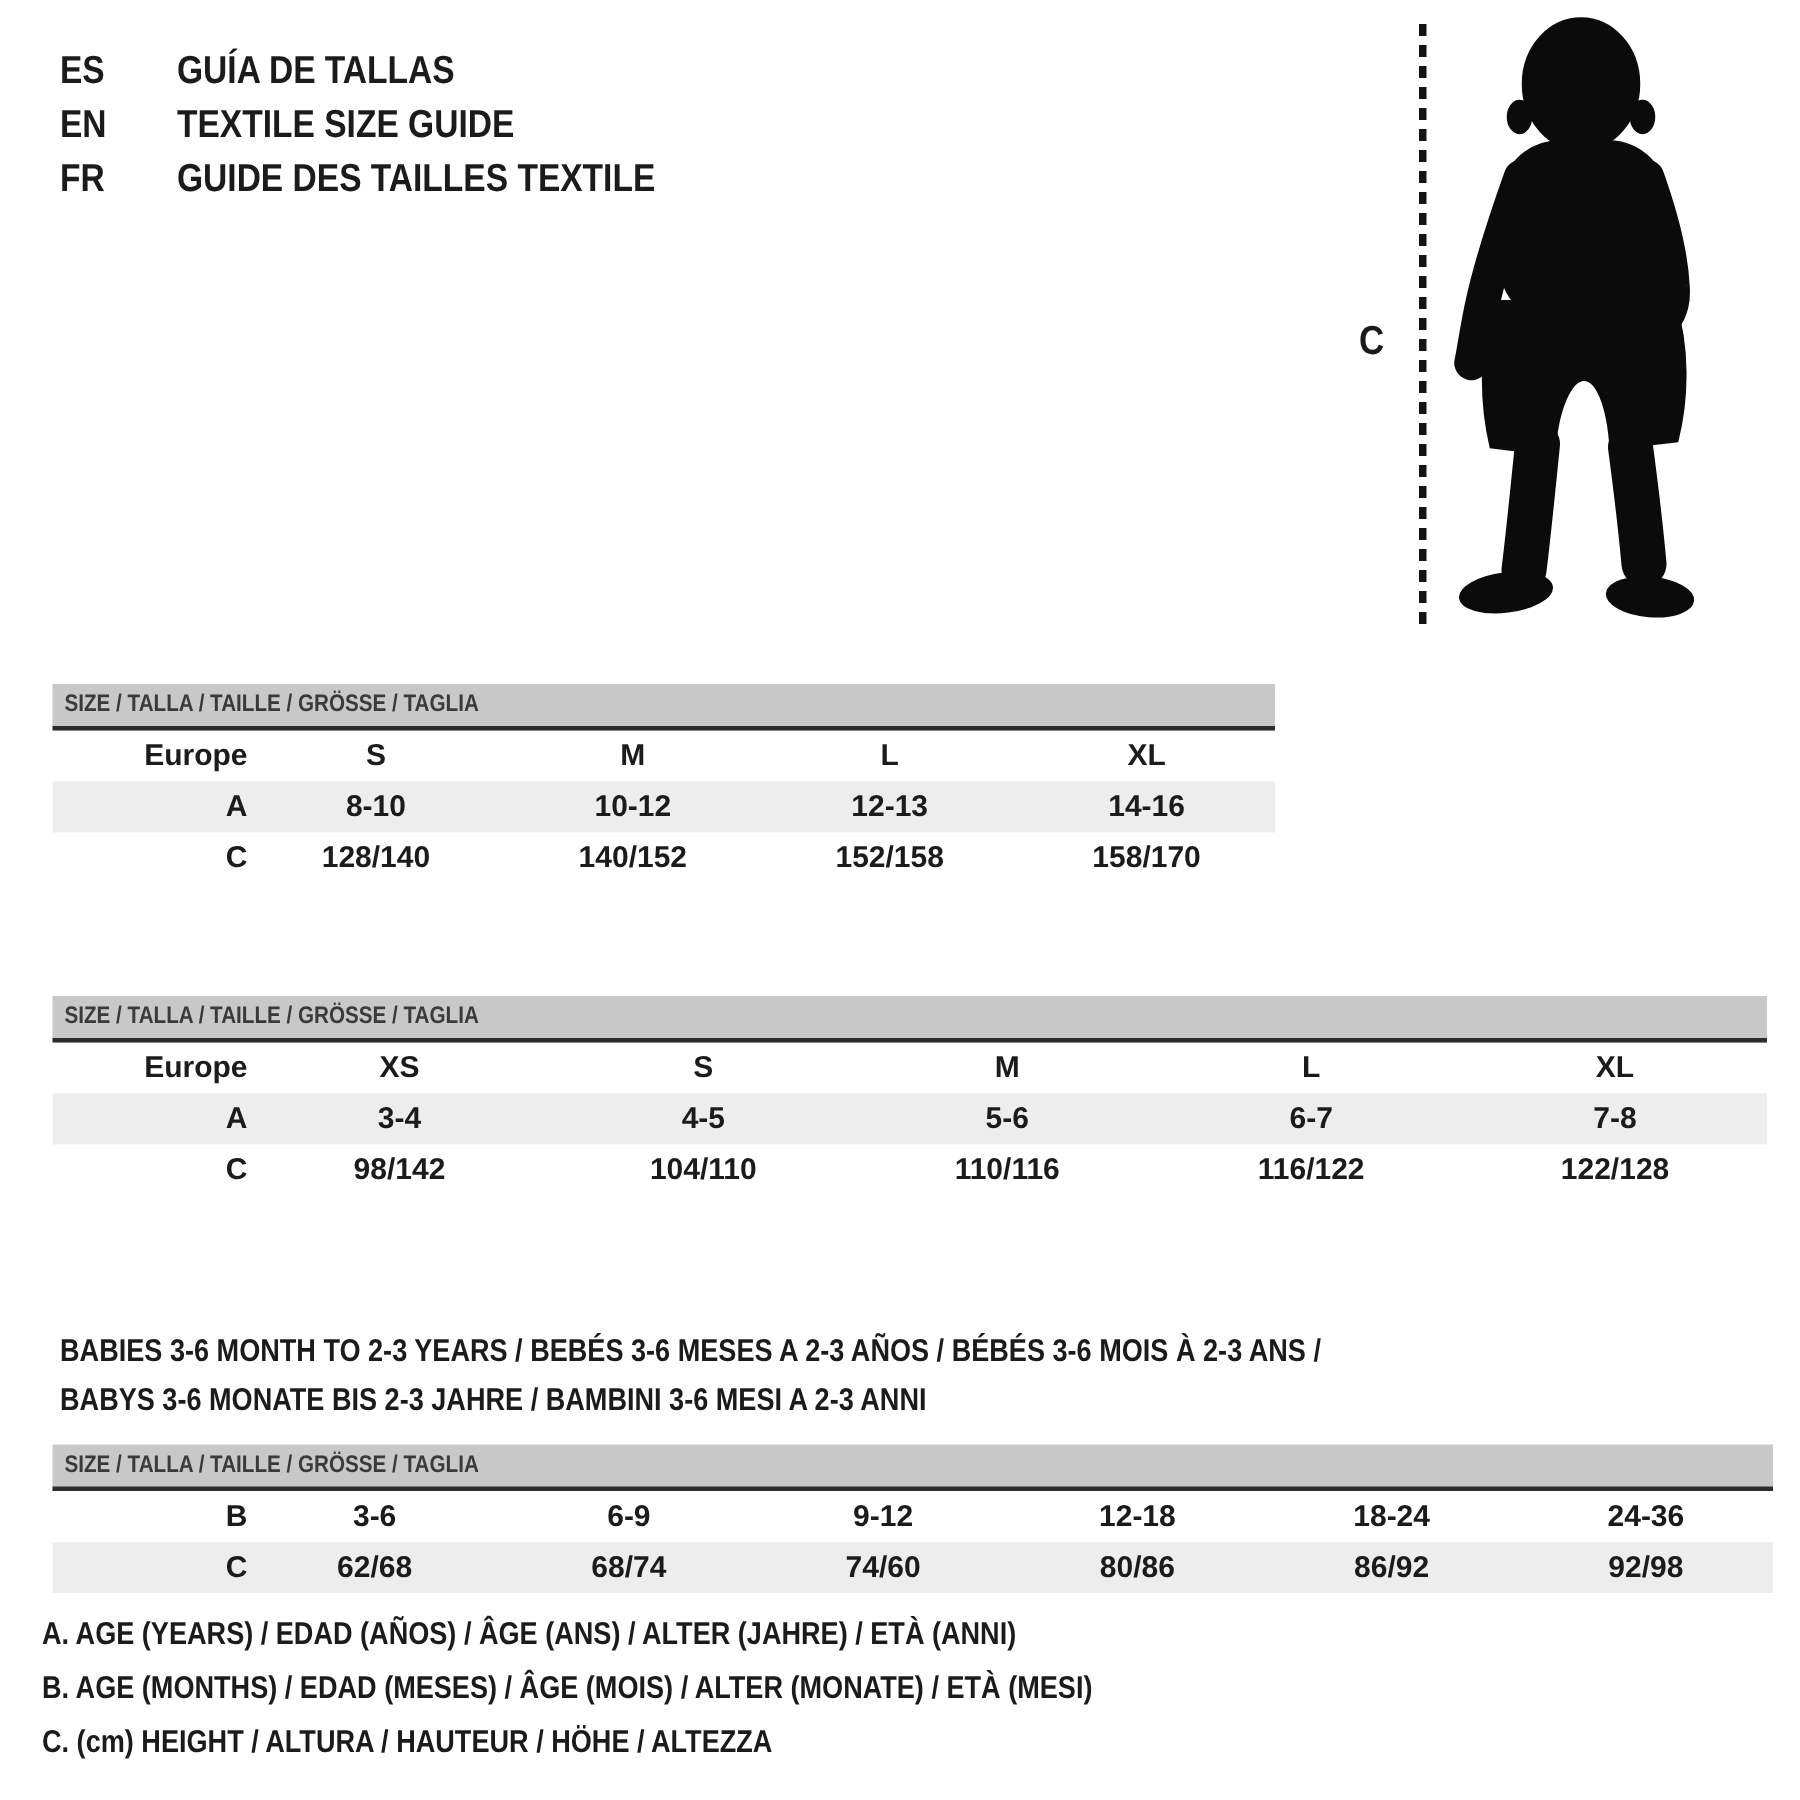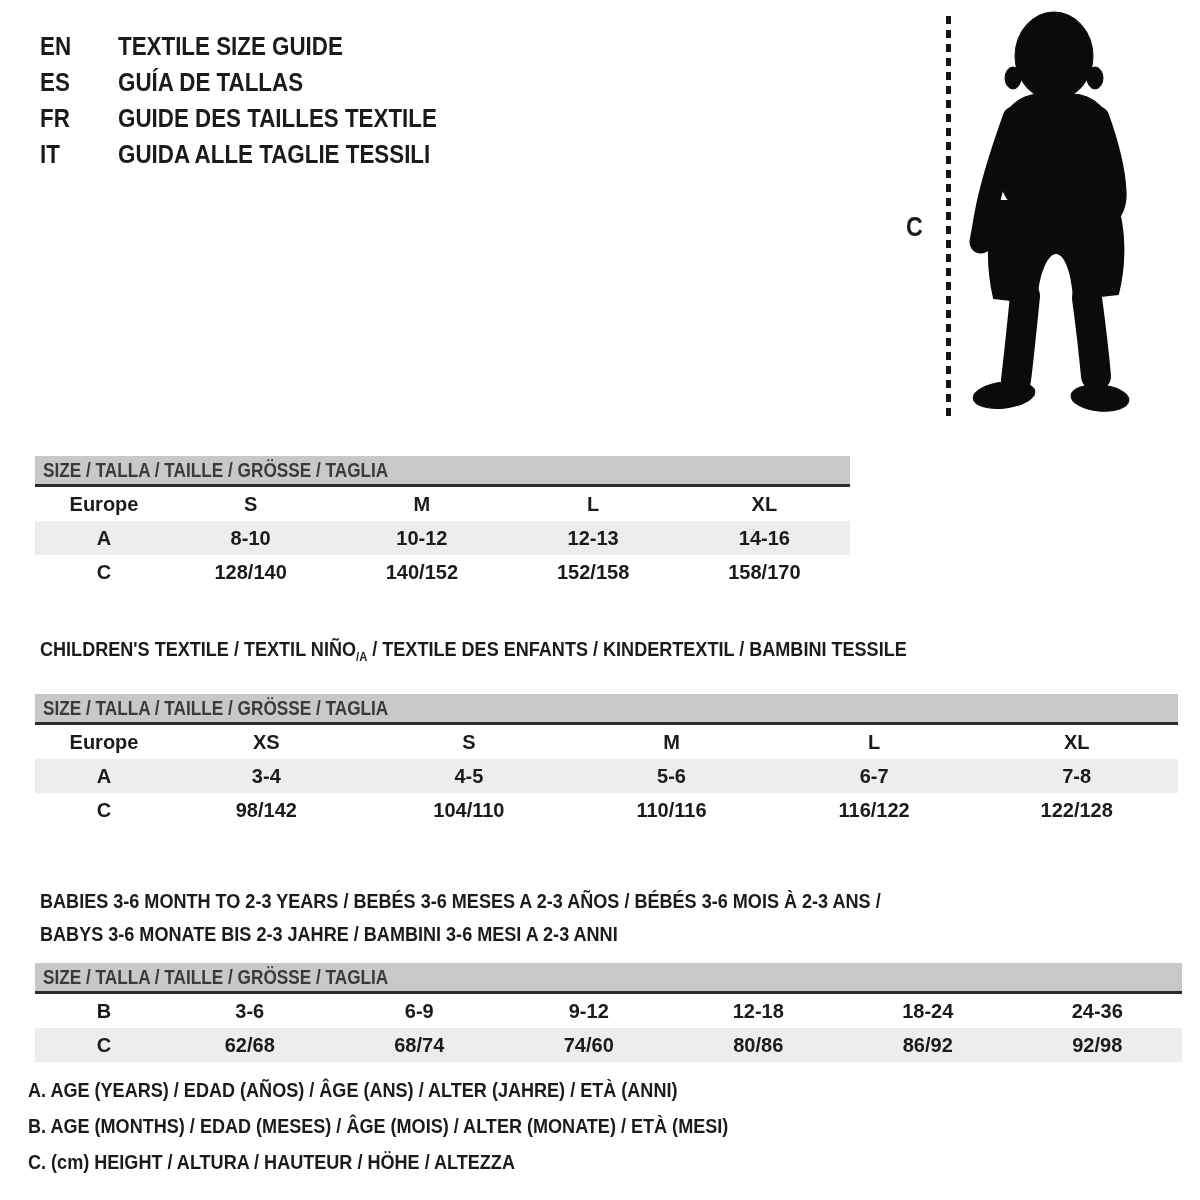--- a/index.html
+++ b/index.html
@@ -29,57 +29,53 @@
   .section-children{ left:35px; top:638px; width:1143px; }
   .section-babies  { left:35px; top:848px; width:1147px; }
   .section-title { font-size:21px; font-weight:bold; line-height:22px; margin-left:5px; }
   .section-babies .section-title { line-height:33px;margin-top:36px; }
   .seg-small { font-size:0.62em; vertical-align:sub; }
 
   .size-band {
     margin-top:26px; height:28px; line-height:28px; padding-left:8px;
     background:var(--band-bg,#c8c8c8); color:var(--band-text,#3a3a3a);
     border-bottom:3px solid var(--band-border,#2c2c2c);
-    font-size:20px; font-weight:bold;
+    font-size:16px; font-weight:bold;
   }
   .section-babies .size-band { margin-top:13px; }
 
   .size-row {
     display:grid; grid-template-columns:130px repeat(var(--cols,4), 1fr);
     height:34px; align-items:center; font-size:20px; font-weight:bold;
   }
   .size-row.shaded { background:var(--stripe,#ededed); }
-  .size-row .row-label { padding-left:8px; text-align:center; }
+  .size-row .row-label { padding-left:8px; text-align:right; }
   .size-row .cell { text-align:center; }
 
   
   .legend { position:absolute; left:28px; top:1072px; }
   .legend-line { line-height:36px; font-size:21px; font-weight:bold; }
 </style>
 </head>
 <body>
 
 <div class="page" style="--band-bg: #c8c8c8; --band-text: #3a3a3a; --band-border: #2c2c2c; --stripe: #ededed; color: rgb(27, 27, 27);">
 
   <div class="lang-block">
       <div class="lang-row">
+        <span class="lang-code cond">ES</span>
+        <span class="lang-label cond">GUÍA DE TALLAS</span>
+      </div>
+      <div class="lang-row">
         <span class="lang-code cond">EN</span>
         <span class="lang-label cond">TEXTILE SIZE GUIDE</span>
       </div>
       <div class="lang-row">
-        <span class="lang-code cond">ES</span>
-        <span class="lang-label cond">GUÍA DE TALLAS</span>
-      </div>
-      <div class="lang-row">
         <span class="lang-code cond">FR</span>
         <span class="lang-label cond">GUIDE DES TAILLES TEXTILE</span>
-      </div>
-      <div class="lang-row">
-        <span class="lang-code cond">IT</span>
-        <span class="lang-label cond">GUIDA ALLE TAGLIE TESSILI</span>
       </div>
     </div>
 
   <div class="measure-line"></div>
   <div class="measure-label cond">C</div>
 
   <svg class="toddler" width="170" height="410" viewBox="0 0 170 410" aria-hidden="true">
     <g fill="#0b0b0b" stroke="#0b0b0b">
 
       <ellipse cx="86" cy="50" rx="39" ry="44"></ellipse>
@@ -123,21 +119,20 @@
         <div class="size-row" style="--cols: 4;">
           <div class="row-label">C</div>
           <div class="cell">128/140</div>
           <div class="cell">140/152</div>
           <div class="cell">152/158</div>
           <div class="cell">158/170</div>
         </div>
       </div>
     </section>
   <section class="size-section section-children">
-      <div class="section-title"><div class="title-line cond"><span class="seg">CHILDREN'S TEXTILE / TEXTIL NIÑO</span><span class="seg-small">/A</span><span class="seg"> / TEXTILE DES ENFANTS / KINDERTEXTIL / BAMBINI TESSILE</span></div></div>
       <div class="size-band"><span class="cond">SIZE / TALLA / TAILLE / GRÖSSE / TAGLIA</span></div>
       <div class="size-table">
         <div class="size-row" style="--cols: 5;">
           <div class="row-label">Europe</div>
           <div class="cell">XS</div>
           <div class="cell">S</div>
           <div class="cell">M</div>
           <div class="cell">L</div>
           <div class="cell">XL</div>
         </div>

